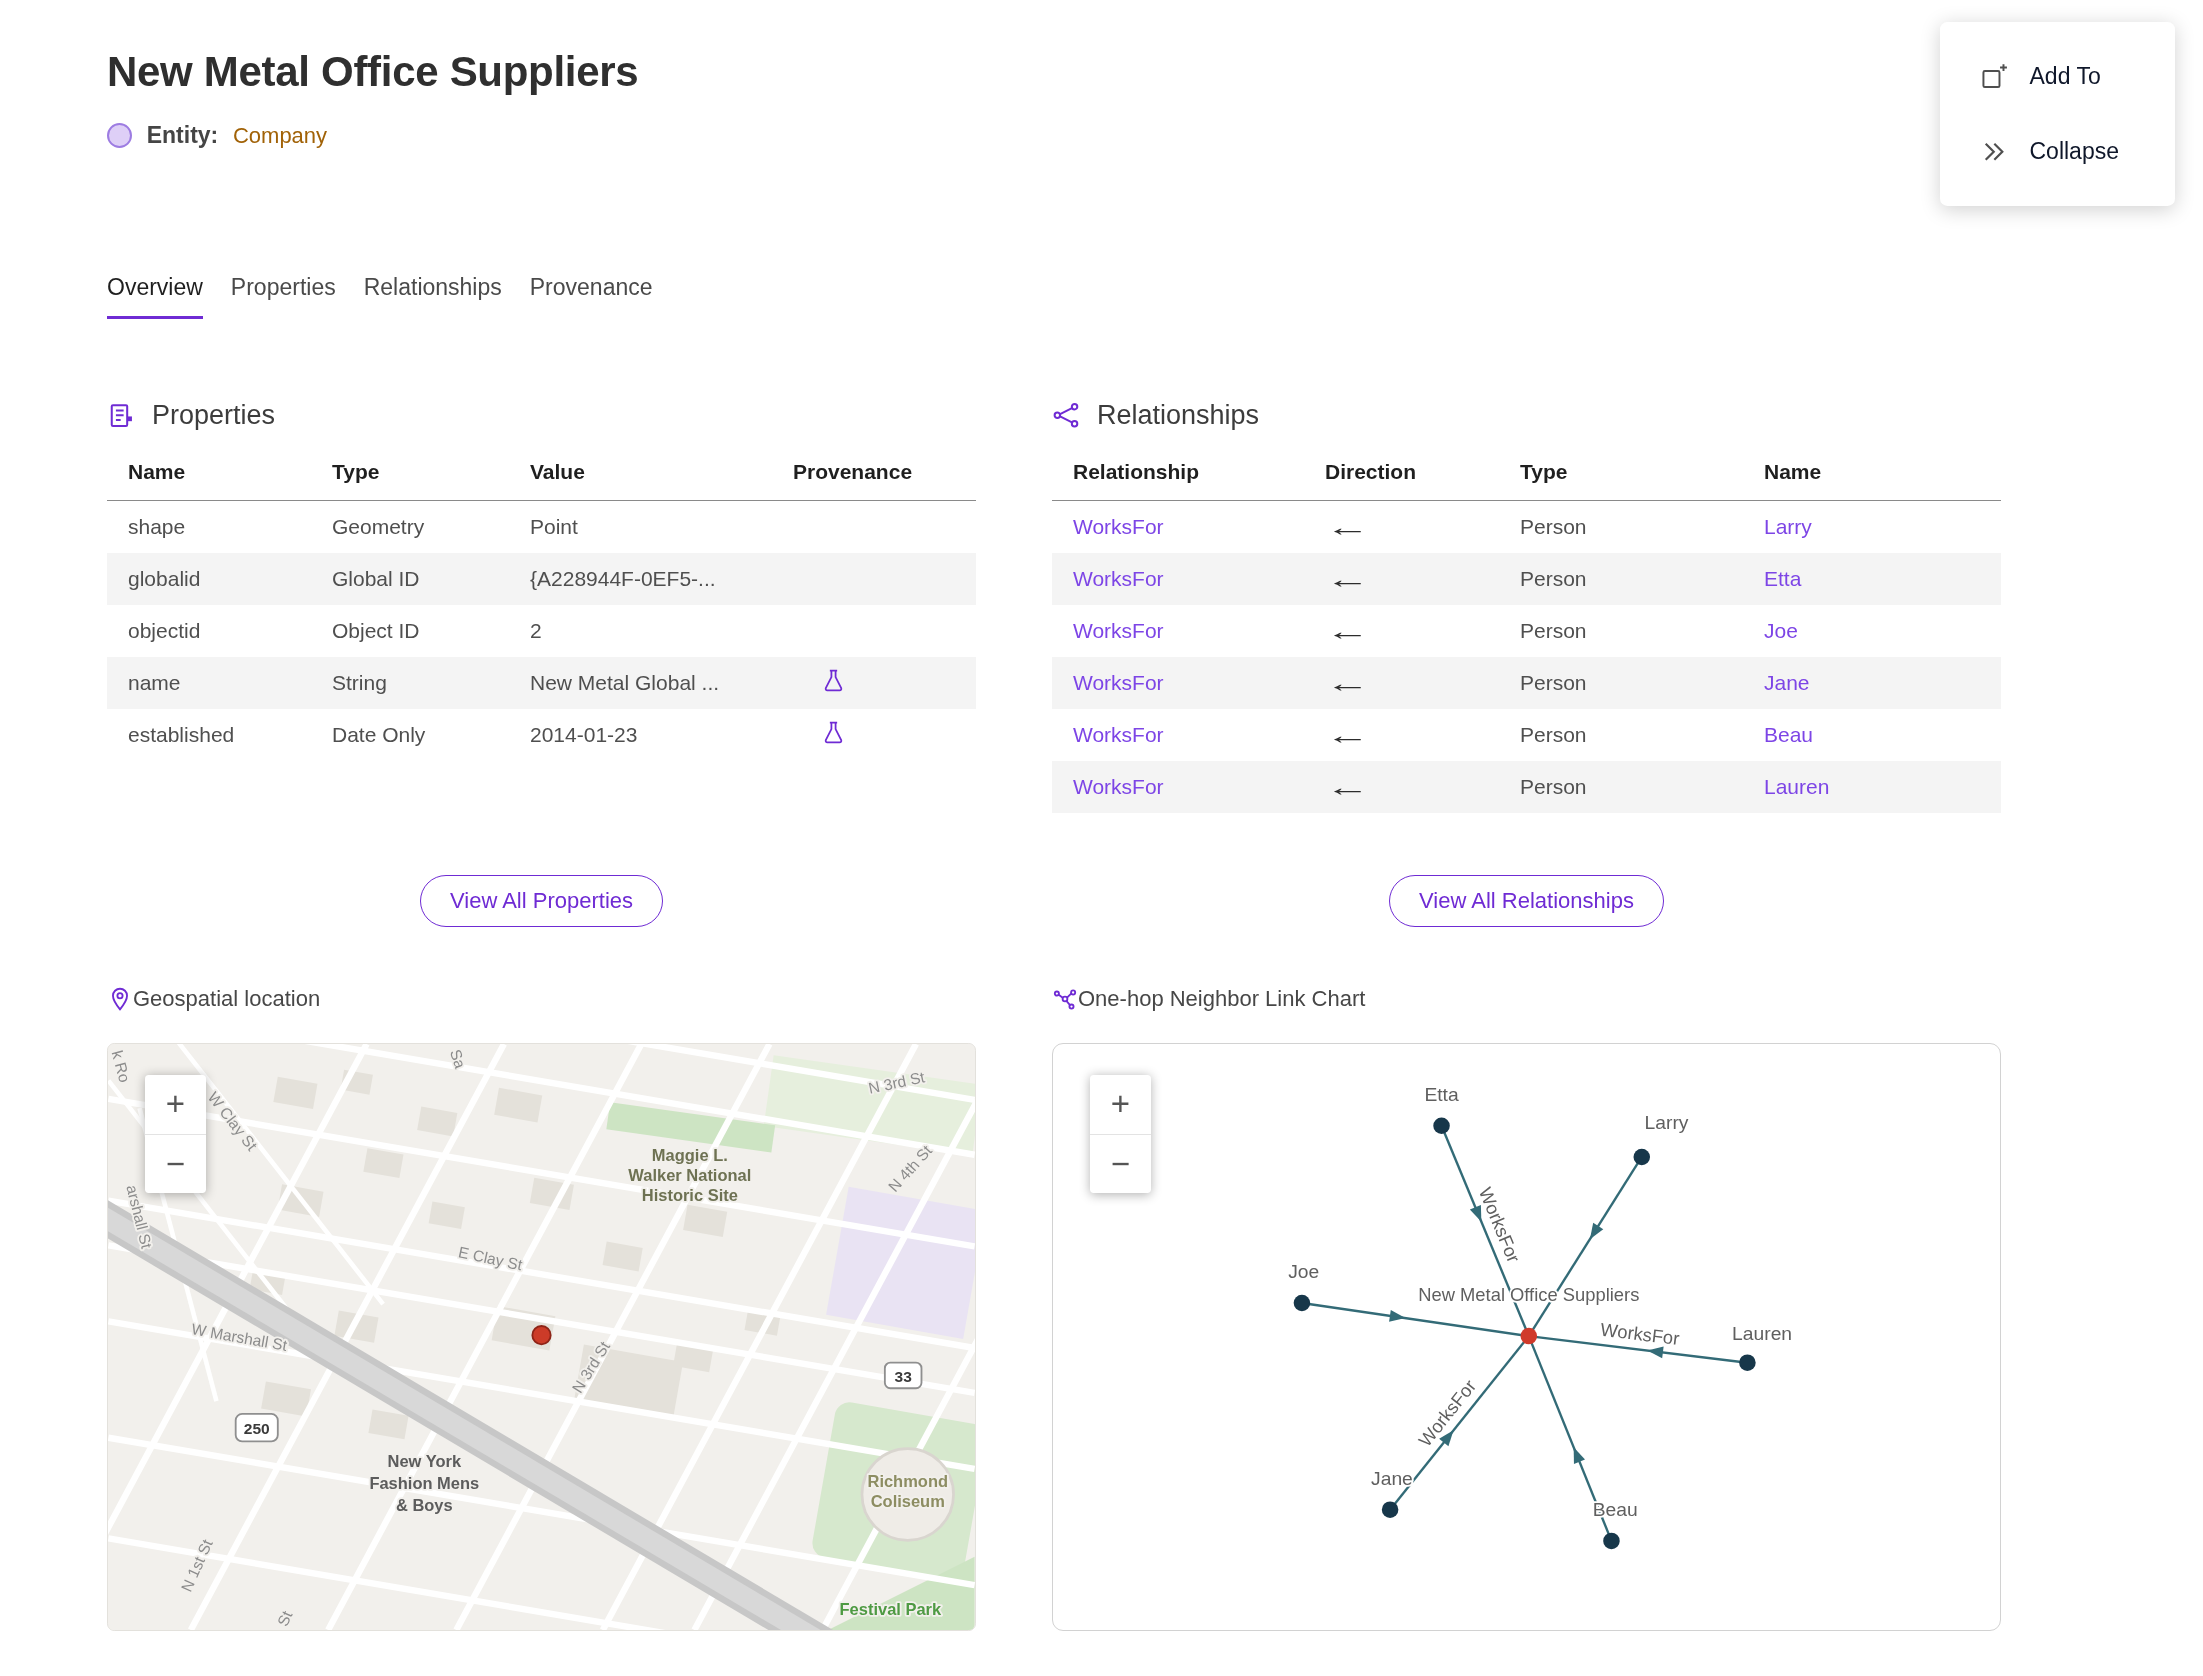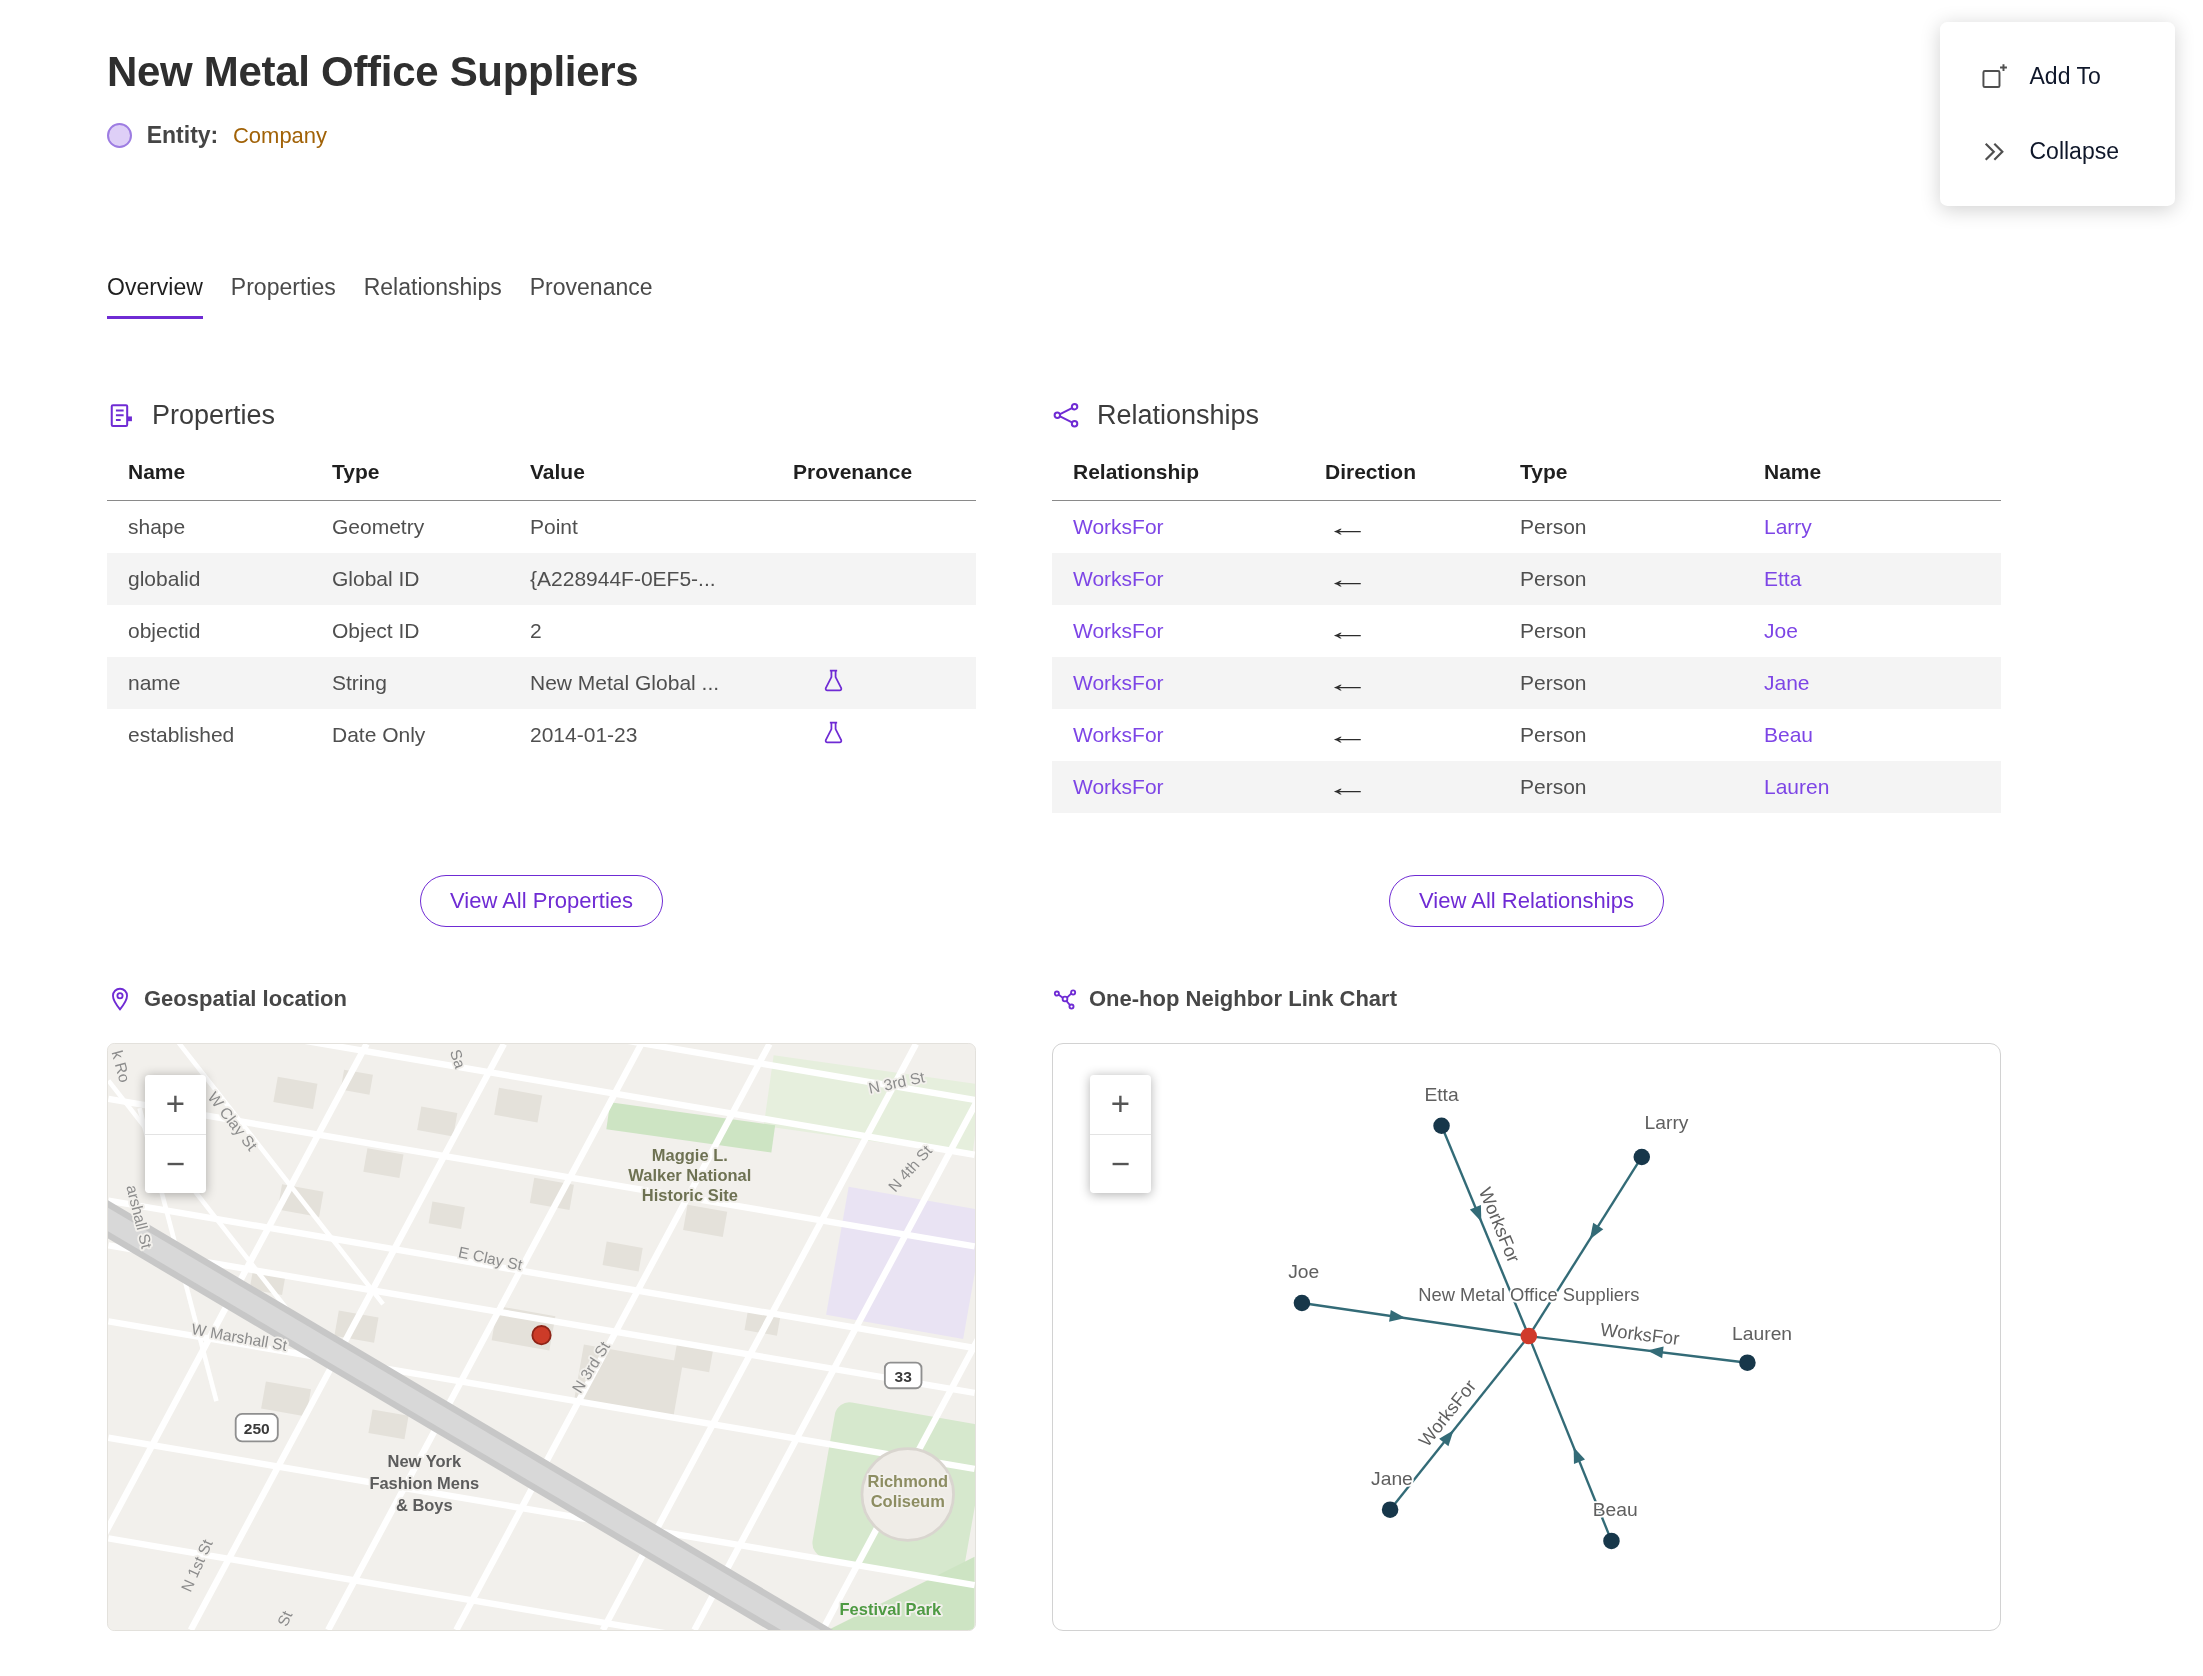--- a/index.html
+++ b/index.html
@@ -52,21 +52,21 @@
   .link-cell{ color:var(--link); cursor:pointer; }
   .dir-cell span{ display:inline-block; transform:scaleX(1.8); transform-origin:left center; font-size:25px; color:#2c2c2c; }
   .prov-flag{ display:inline-flex; padding-left:27.5px; }
   .prov-flag svg{ width:25px; height:25px; color:var(--accent); cursor:pointer; }
 
   .view-row{ margin-top:57px; text-align:center; }
   .view-btn{ display:inline-block; font-family:inherit; font-size:22px; color:var(--accent); background:#fff;
              border:1.8px solid var(--accent); border-radius:917px; padding:12px 29px; cursor:pointer;text-align:center; }
 
   
-  .sub-head{ display:flex; align-items:flex-end; gap:11px; margin-top:59px; font-size:22px; color:#474747;font-weight:bold; }
+  .sub-head{ display:flex; align-items:flex-end; gap:0; margin-top:59px; font-size:22px; color:#474747; }
   .sub-head svg{ width:26px; height:26px; color:var(--accent); }
 
   
   .map-panel{ position:relative; margin-top:31px; width:869px; height:588px; border-radius:7.3px; overflow:hidden;
               background:#f2f0ec; border:0.9px solid #e3e1dc; }
   .chart-panel{ position:relative; margin-top:31px; width:949px; height:588px; background:#fff;
                 border:0.9px solid #d2d2d2; border-radius:11px; overflow:hidden; }
   .map-panel svg.fill, .chart-panel svg.fill{ position:absolute; inset:0; width:100%; height:100%; }
 
   .zoomctl{ position:absolute; top:31px; left:37px; width:61px; background:#fff; border-radius:3.7px;

